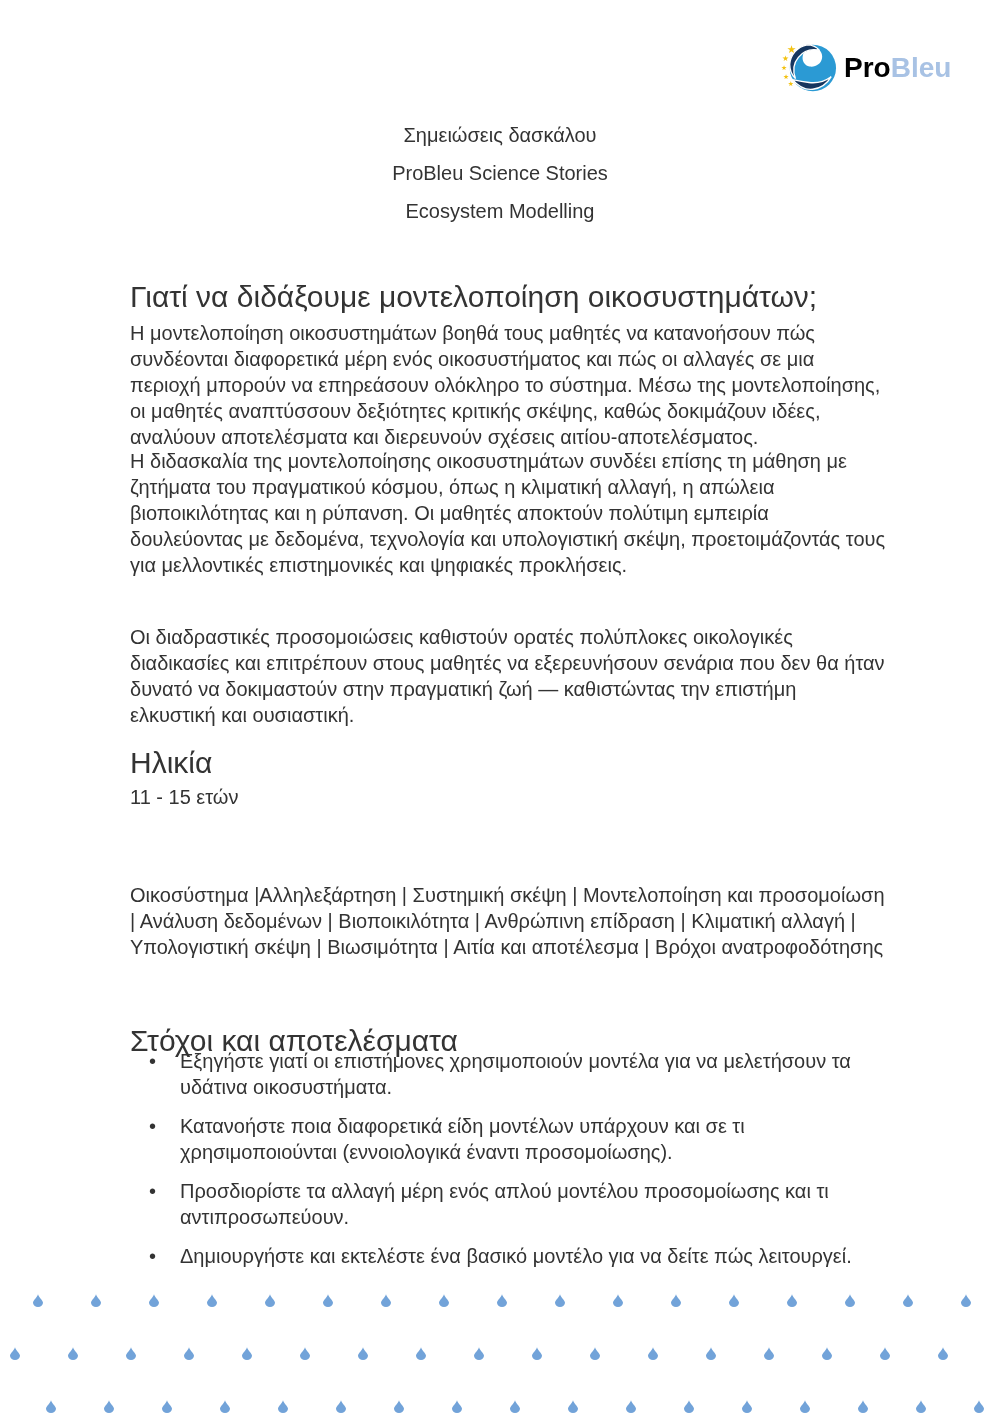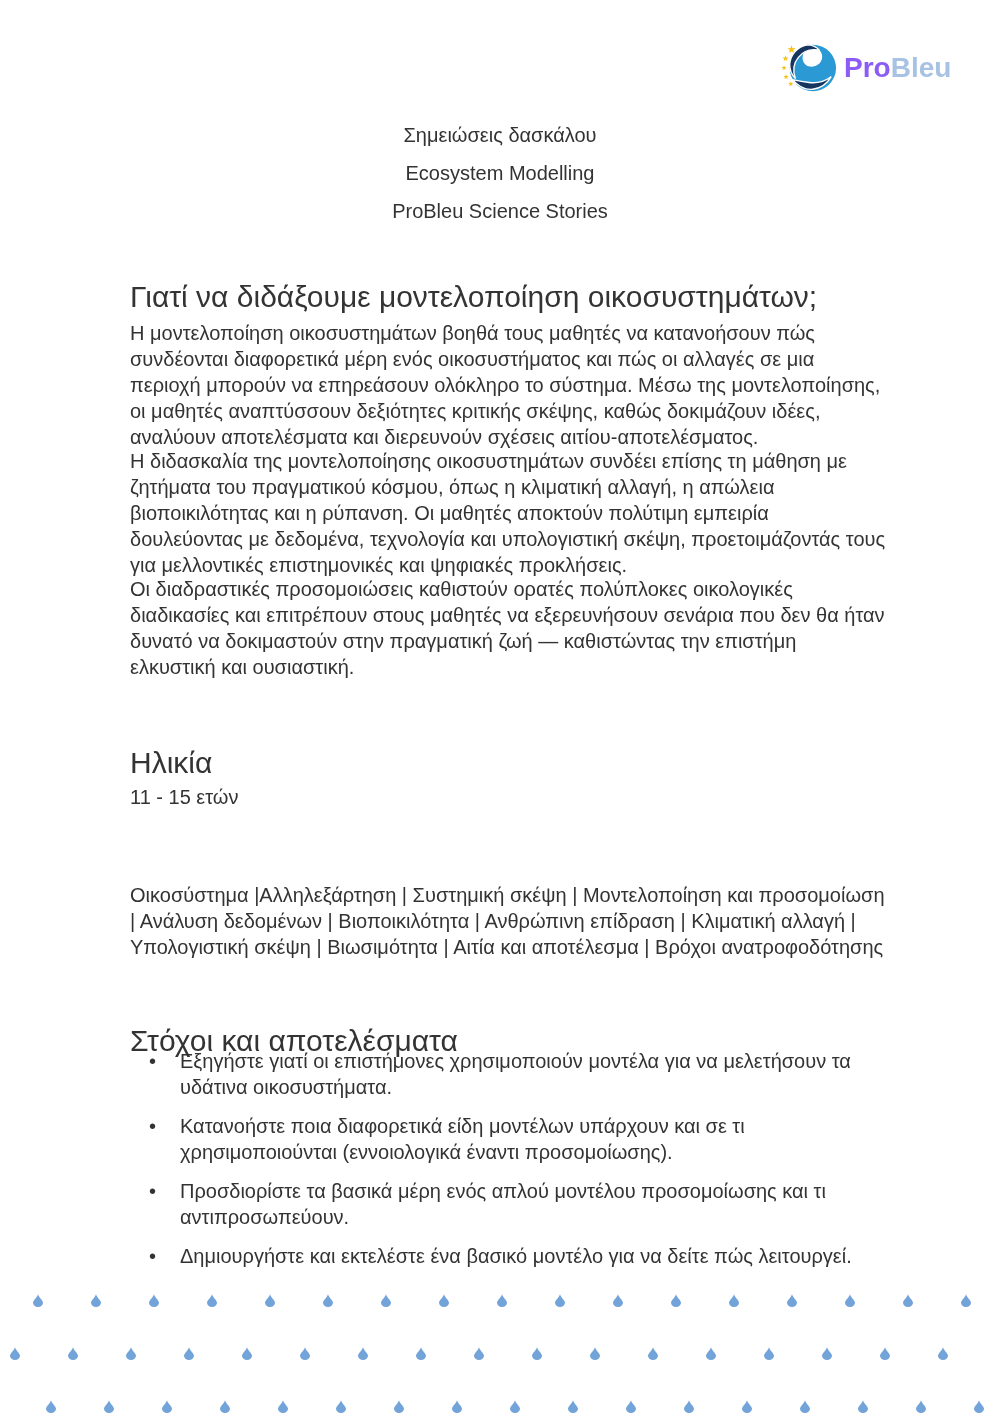--- a/index.html
+++ b/index.html
@@ -12,21 +12,21 @@
     font-family:"Liberation Sans", sans-serif;
     font-size:20px;
     line-height:26px;
   }
   .abs{position:absolute;left:118px;width:757px;}
 
   
   .logo{position:absolute;left:781px;top:40px;display:flex;align-items:center;gap:7px;}
   .logo-icon{width:56px;height:56px;display:block;}
   .logo-text{font-size:28px;font-weight:bold;line-height:56px;letter-spacing:0px;}
-  .logo-text .pro{color:#8b5cf6;}
+  .logo-text .pro{color:#000000;}
   .logo-text .bleu{color:#a8c2e4;text-align:center;}
 
   
   .title-block{position:absolute;left:0;top:116px;width:1000px;text-align:center;line-height:38px;}
 
   
   .h{font-weight:normal;margin:12px;}
   p{margin:12px;}
 
   
@@ -59,47 +59,47 @@
         <text x="0" y="30" font-size="7" fill="#f3c212">★</text>
         <text x="2" y="39" font-size="7" fill="#f3c212">★</text>
         <text x="7" y="47" font-size="7" fill="#f3c212">★</text>
       </g>
     </svg>
     <div class="logo-text"><span class="pro">Pro</span><span class="bleu">Bleu</span></div>
   </header>
 
   <div class="title-block">
     <div>Σημειώσεις δασκάλου</div>
+    <div>ProBleu Science Stories</div>
     <div>Ecosystem Modelling</div>
-    <div>ProBleu Science Stories</div>
   </div>
 
   <h2 class="h abs" style="top:272px">Γιατί να διδάξουμε μοντελοποίηση οικοσυστημάτων;</h2>
   <p class="abs" style="top:308px">Η μοντελοποίηση οικοσυστημάτων βοηθά τους μαθητές να κατανοήσουν πώς συνδέονται διαφορετικά μέρη ενός οικοσυστήματος και πώς οι αλλαγές σε μια περιοχή μπορούν να επηρεάσουν ολόκληρο το σύστημα. Μέσω της μοντελοποίησης, οι μαθητές αναπτύσσουν δεξιότητες κριτικής σκέψης, καθώς δοκιμάζουν ιδέες, αναλύουν αποτελέσματα και διερευνούν σχέσεις αιτίου-αποτελέσματος.</p>
   <p class="abs" style="top:436px">Η διδασκαλία της μοντελοποίησης οικοσυστημάτων συνδέει επίσης τη μάθηση με ζητήματα του πραγματικού κόσμου, όπως η κλιματική αλλαγή, η απώλεια βιοποικιλότητας και η ρύπανση. Οι μαθητές αποκτούν πολύτιμη εμπειρία δουλεύοντας με δεδομένα, τεχνολογία και υπολογιστική σκέψη, προετοιμάζοντάς τους για μελλοντικές επιστημονικές και ψηφιακές προκλήσεις.</p>
-  <p class="abs" style="top:564px">Οι διαδραστικές προσομοιώσεις καθιστούν ορατές πολύπλοκες οικολογικές διαδικασίες και επιτρέπουν στους μαθητές να εξερευνήσουν σενάρια που δεν θα ήταν δυνατό να δοκιμαστούν στην πραγματική ζωή — καθιστώντας την επιστήμη ελκυστική και ουσιαστική.</p>
+  <p class="abs" style="top:612px">Οι διαδραστικές προσομοιώσεις καθιστούν ορατές πολύπλοκες οικολογικές διαδικασίες και επιτρέπουν στους μαθητές να εξερευνήσουν σενάρια που δεν θα ήταν δυνατό να δοκιμαστούν στην πραγματική ζωή — καθιστώντας την επιστήμη ελκυστική και ουσιαστική.</p>
 
   <h2 class="h abs" style="top:738px">Ηλικία</h2>
   <p class="abs" style="top:772px">11 - 15 ετών</p>
 
   <p class="abs" style="top:870px">Οικοσύστημα |Αλληλεξάρτηση | Συστημική σκέψη | Μοντελοποίηση και προσομοίωση | Ανάλυση δεδομένων | Βιοποικιλότητα | Ανθρώπινη επίδραση | Κλιματική αλλαγή | Υπολογιστική σκέψη | Βιωσιμότητα | Αιτία και αποτέλεσμα | Βρόχοι ανατροφοδότησης</p>
 
   <h2 class="h abs" style="top:1016px">Στόχοι και αποτελέσματα</h2>
   <ul class="goals abs" style="top:1048px">
     <li>
       <span class="blt">•</span>
       <span>Εξηγήστε γιατί οι επιστήμονες χρησιμοποιούν μοντέλα για να μελετήσουν τα υδάτινα οικοσυστήματα.</span>
     </li>
     <li>
       <span class="blt">•</span>
       <span>Κατανοήστε ποια διαφορετικά είδη μοντέλων υπάρχουν και σε τι χρησιμοποιούνται (εννοιολογικά έναντι προσομοίωσης).</span>
     </li>
     <li>
       <span class="blt">•</span>
-      <span>Προσδιορίστε τα βασικά μέρη ενός απλού μοντέλου προσομοίωσης και τι αντιπροσωπεύουν.</span>
+      <span>Προσδιορίστε τα αλλαγή μέρη ενός απλού μοντέλου προσομοίωσης και τι αντιπροσωπεύουν.</span>
     </li>
     <li>
       <span class="blt">•</span>
       <span>Δημιουργήστε και εκτελέστε ένα βασικό μοντέλο για να δείτε πώς λειτουργεί.</span>
     </li>
   </ul>
 
   <div class="droplet-row" style="top:1294px">
       <svg width="10" height="13" viewBox="0 0 10 13" aria-hidden="true" style="left: 33px;">
       <path d="M5 0 C5 2.6 0 6.2 0 8.8 A5 4.2 0 0 0 10 8.8 C10 6.2 5 2.6 5 0 Z" fill="#72a3d9"></path>

